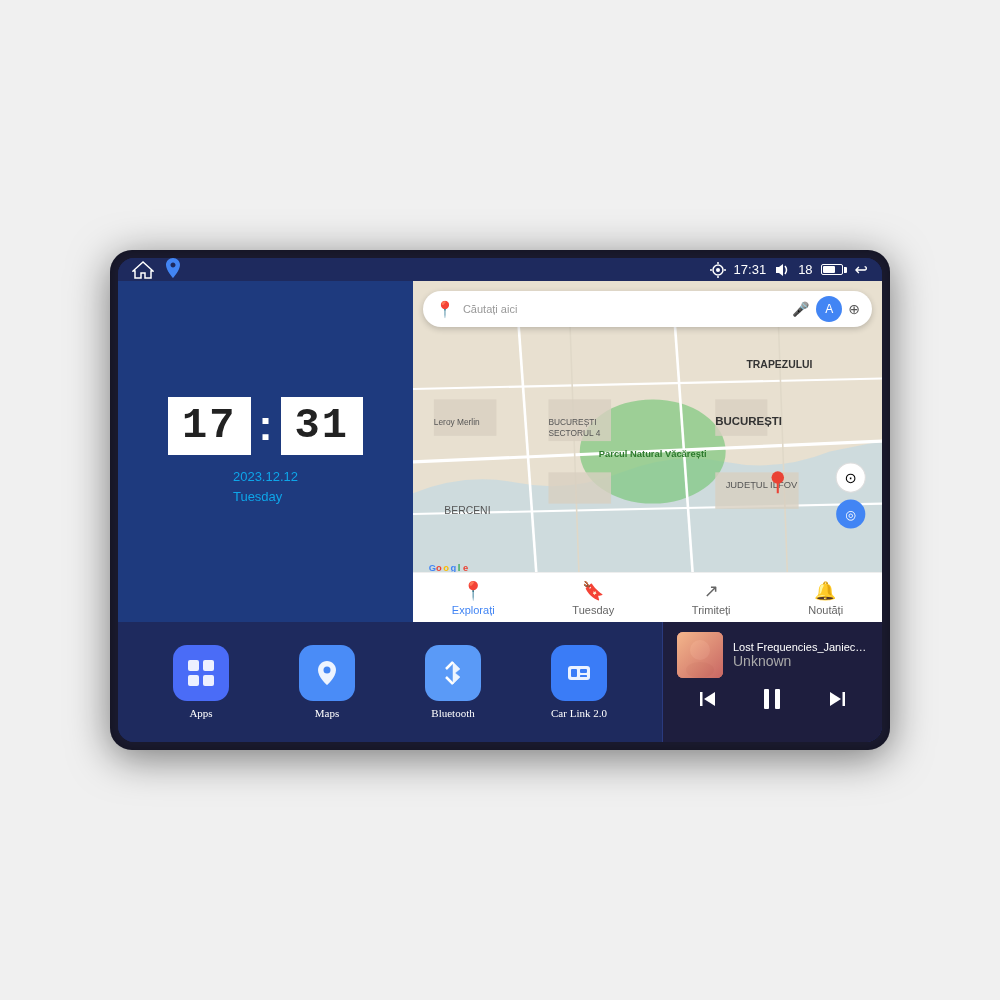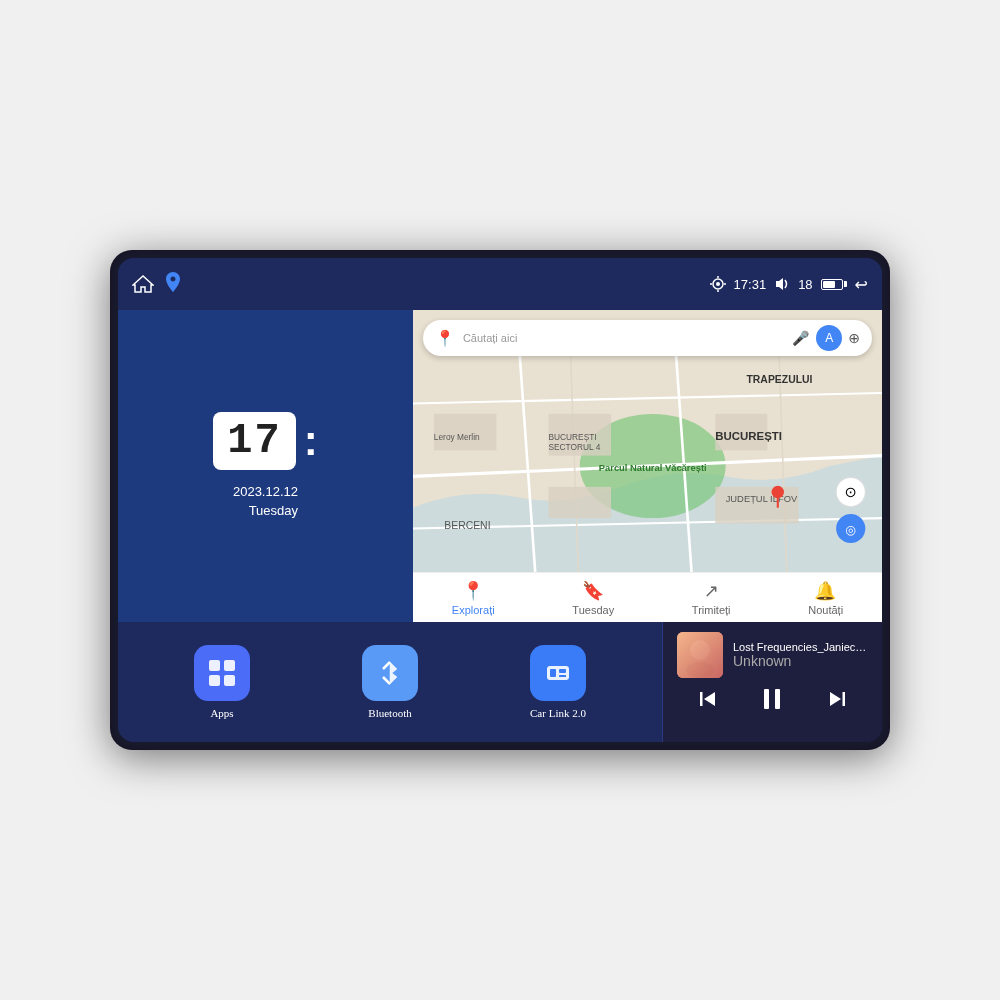--- a/index.html
+++ b/index.html
@@ -28,21 +28,21 @@
       height: 100%;
       background: #1e2a5e;
       border-radius: 16px;
       overflow: hidden;
       display: flex;
       flex-direction: column;
     }
 
     
     .status-bar {
-      height: 52px;
+      height: 23px;
       background: #1e2a5e;
       display: flex;
       align-items: center;
       justify-content: space-between;
       padding: 0 14px;
       flex-shrink: 0;
       text-align: right;
     }
 
     .status-left {
@@ -87,39 +87,39 @@
     }
 
     .clock-digits {
       display: flex;
       align-items: center;
       gap: 8px;
     }
 
     .clock-block {
       background: #fff;
-      border-radius: 8px;
+      border-radius: 0;
       padding: 8px 14px;
       font-size: 42px;
       font-weight: bold;
       color: #222;
       line-height: 1;
       letter-spacing: 2px;
       font-family: 'Courier New', monospace;
     }
 
     .clock-colon {
       font-size: 42px;
       font-weight: bold;
       color: #fff;
     }
 
     .clock-date {
-      color: #ffffff;
-      text-align: right;
+      color: #0ea5e9;
+      text-align: left;
       font-size: 13px;
       line-height: 1.5;
     }
 
     
     .map-widget {
       flex: 1;
       background: #e8e0d0;
       position: relative;
       overflow: hidden;
@@ -420,20 +420,21 @@
     </div>
 
     <div class="content-area">
 
       <div class="top-section">
 
         <div class="clock-widget">
           <div class="clock-digits">
             <div class="clock-block">17</div>
             <span class="clock-colon">:</span>
+            <div class="clock-block">31</div>
           </div>
           <div class="clock-date">
             <div>2023.12.12</div>
             <div>Tuesday</div>
           </div>
         </div>
 
         <div class="map-widget">
 
           <div class="map-bg"></div>
@@ -527,20 +528,29 @@
               <svg width="30" height="30" viewBox="0 0 30 30">
                 <rect x="2" y="2" width="11" height="11" rx="2" fill="#fff" opacity="0.9"></rect>
                 <rect x="17" y="2" width="11" height="11" rx="2" fill="#fff" opacity="0.9"></rect>
                 <rect x="2" y="17" width="11" height="11" rx="2" fill="#fff" opacity="0.9"></rect>
                 <rect x="17" y="17" width="11" height="11" rx="2" fill="#fff" opacity="0.9"></rect>
               </svg>
             </div>
             <span class="app-icon-label">Apps</span>
           </div>
 
+          <div class="app-icon-item">
+            <div class="app-icon-circle icon-maps-bg">
+              <svg width="30" height="30" viewBox="0 0 30 30">
+                <path d="M15 3 C10.03 3 6 7.03 6 12 C6 19.5 15 27 15 27 C15 27 24 19.5 24 12 C24 7.03 19.97 3 15 3Z" fill="#fff" opacity="0.9"></path>
+                <circle cx="15" cy="12" r="3.5" fill="#4285f4"></circle>
+              </svg>
+            </div>
+            <span class="app-icon-label">Maps</span>
+          </div>
 
 
           <div class="app-icon-item">
             <div class="app-icon-circle icon-bt-bg">
               <svg width="30" height="30" viewBox="0 0 30 30">
                 <path d="M15 4 L15 26 L22 19 L17 15 L22 11 Z" fill="#fff" opacity="0.9" stroke="#fff" stroke-width="0.5"></path>
                 <path d="M15 26 L8 19" fill="none" stroke="#fff" stroke-width="2.5"></path>
                 <path d="M15 4 L8 11" fill="none" stroke="#fff" stroke-width="2.5"></path>
               </svg>
             </div>

